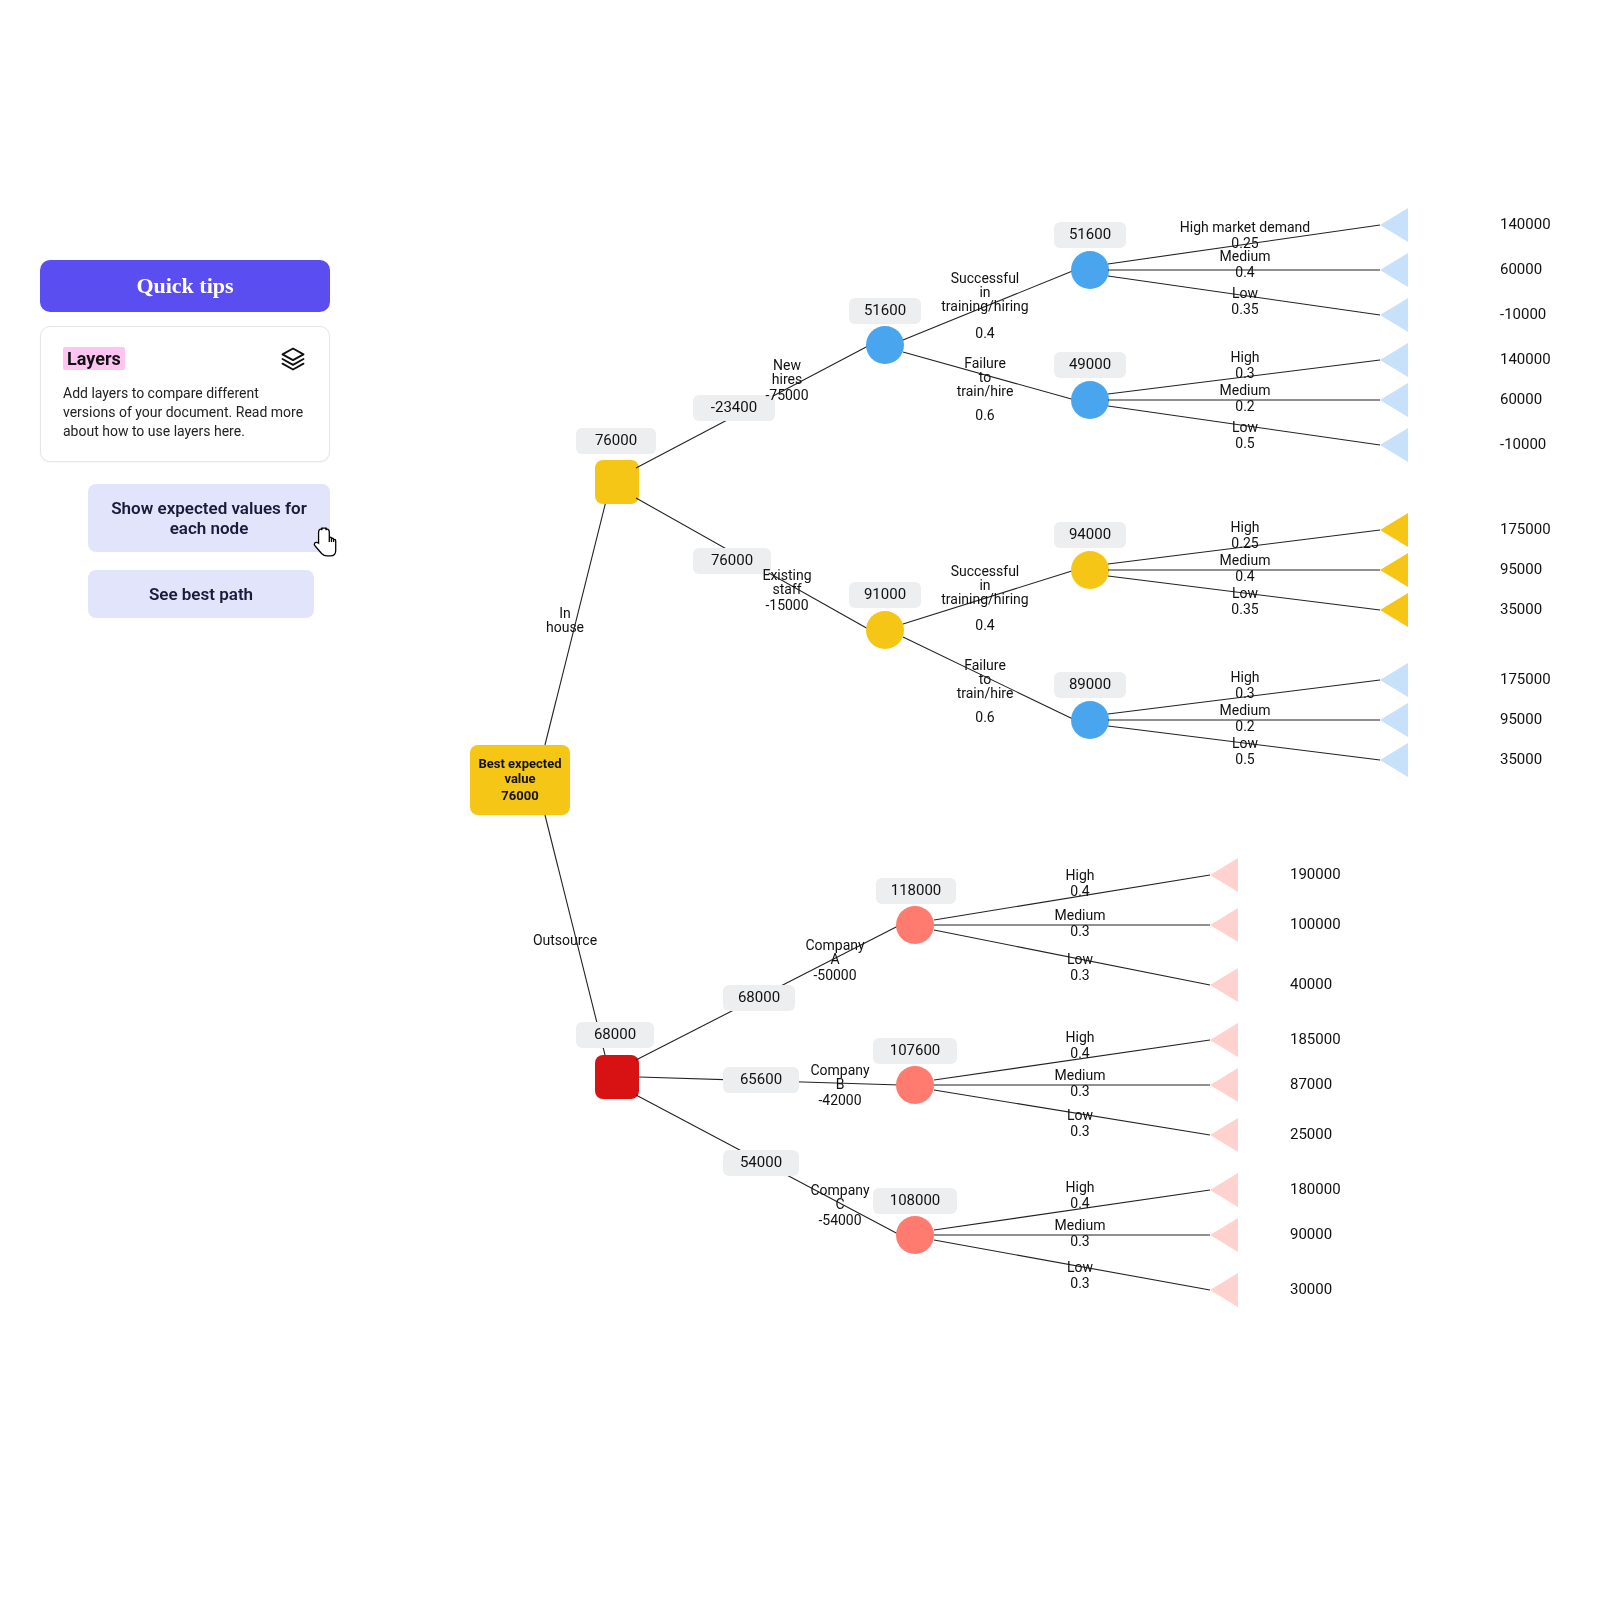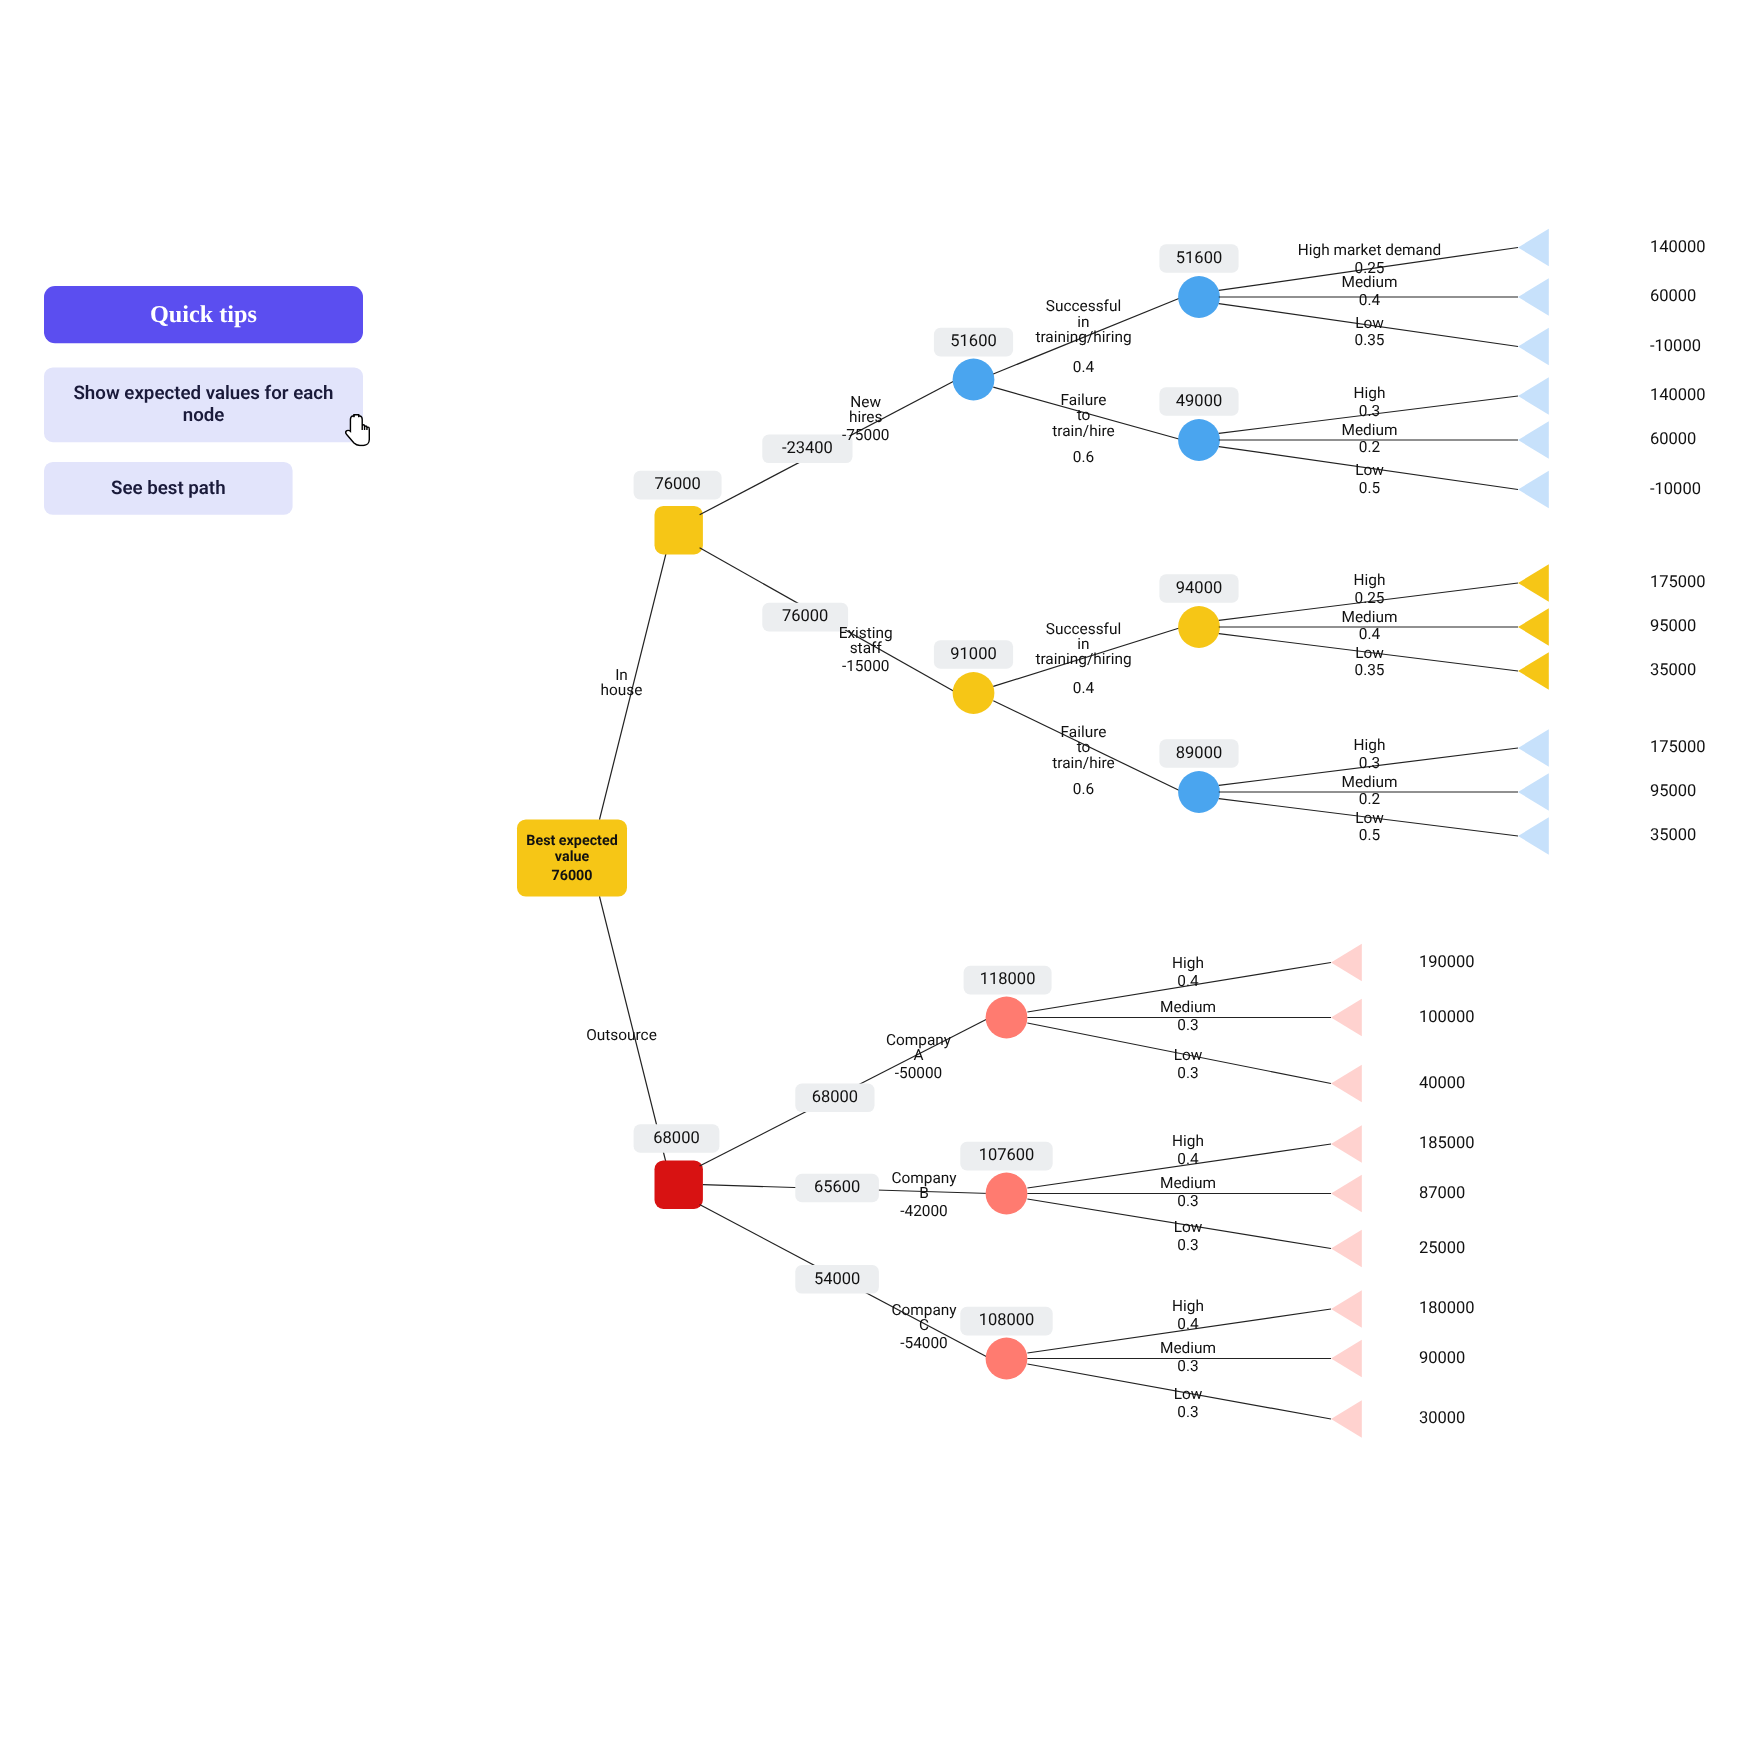--- a/index.html
+++ b/index.html
@@ -10,30 +10,41 @@
   .lbl{font-size:14px;fill:#111;text-anchor:middle;}
   .val{font-size:15px;fill:#111;text-anchor:start;dominant-baseline:middle;}
   .edge{stroke:#222;stroke-width:1.1;fill:none;}
   
   .sidebar{position:absolute;left:40px;top:260px;width:290px;}
   .qt{background:#5b4ef0;color:#fff;border-radius:10px;text-align:center;font-weight:700;font-size:22px;padding:13px 0;font-family:Liberation Serif, serif;}
   .card{background:#fff;border:1px solid #e4e6ea;border-radius:10px;padding:20px 22px;margin-top:14px;box-shadow:0 1px 2px rgba(0,0,0,.04);}
   .card h3{margin:0;font-size:18px;font-weight:700;display:inline-block;background:#ffc4f1;padding:1px 4px;border-radius:2px;}
   .card .ic{float:right;margin-top:-2px;}
   .card p{margin:14px 0 0 0;font-size:14px;line-height:1.35;color:#222;}
-  .btn{background:#e2e4fb;border-radius:8px;padding:14px 18px;margin-top:22px;font-size:17px;font-weight:600;color:#1a1a3a;text-align:center;position:relative;}
+  .btn{background:#e2e4fb;border-radius:8px;padding:14px 18px;margin-top:22px;font-size:17px;font-weight:600;color:#1a1a3a;text-align:center;position:relative;margin-left:48px;}
   .btn2{margin-top:18px;width:190px;}
   .cursor{position:absolute;right:-8px;bottom:-10px;font-size:22px;}
 </style>
 </head>
 <body>
 <div class="stage">
 
 <div class="sidebar">
   <div class="qt">Quick tips</div>
+  <div class="card">
+    <h3>Layers</h3>
+    <span class="ic">
+      <svg width="28" height="28" viewBox="0 0 24 24" fill="none" stroke="#111" stroke-width="1.6" stroke-linejoin="round" stroke-linecap="round">
+            <polygon points="12 3 21 8 12 13 3 8 12 3"></polygon>
+            <polyline points="3 12 12 17 21 12"></polyline>
+            <polyline points="3 16 12 21 21 16"></polyline>
+          </svg>
+    </span>
+    <p>Add layers to compare different versions of your document. Read more about how to use layers here.</p>
+  </div>
   <div class="btn">
     <span>Show expected values for each node</span>
     <span class="cursor">
       <svg width="26" height="30" viewBox="0 0 24 28">
             <path d="M8 2 C7 2 6 3 6 5 L6 15 C5 14 3 14 2.3 15 C1.6 16 2 17 3 18 L9 25 C10 26 11 27 14 27 L17 27 C20 27 22 25 22 22 L22 13 C22 11 20 11 20 13 L20 14 L20 12 C20 10 18 10 18 12 L18 14 L18 11 C18 9 16 9 16 11 L16 14 L16 5 C16 3 15 2 14 2 L13 2 L13 1 L9 1 L9 2 Z" fill="#fff" stroke="#000" stroke-width="1.2"></path>
             <line x1="9" y1="1" x2="9" y2="3" stroke="#000"></line>
             <line x1="13" y1="1" x2="13" y2="3" stroke="#000"></line>
           </svg>
     </span>
   </div>

